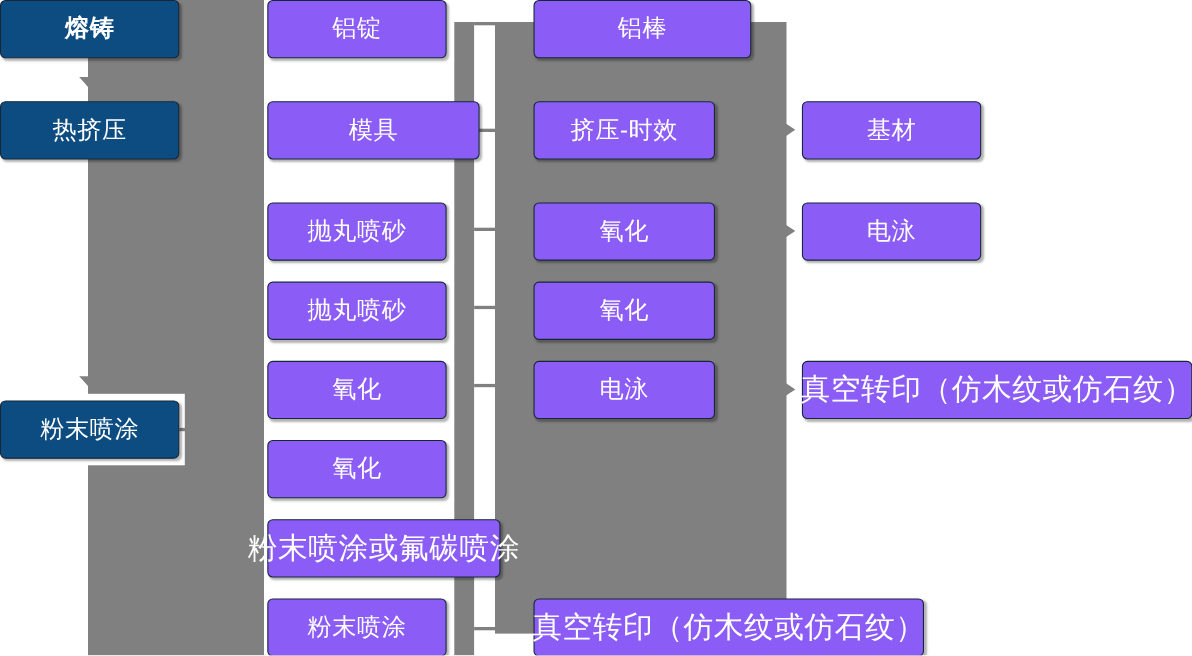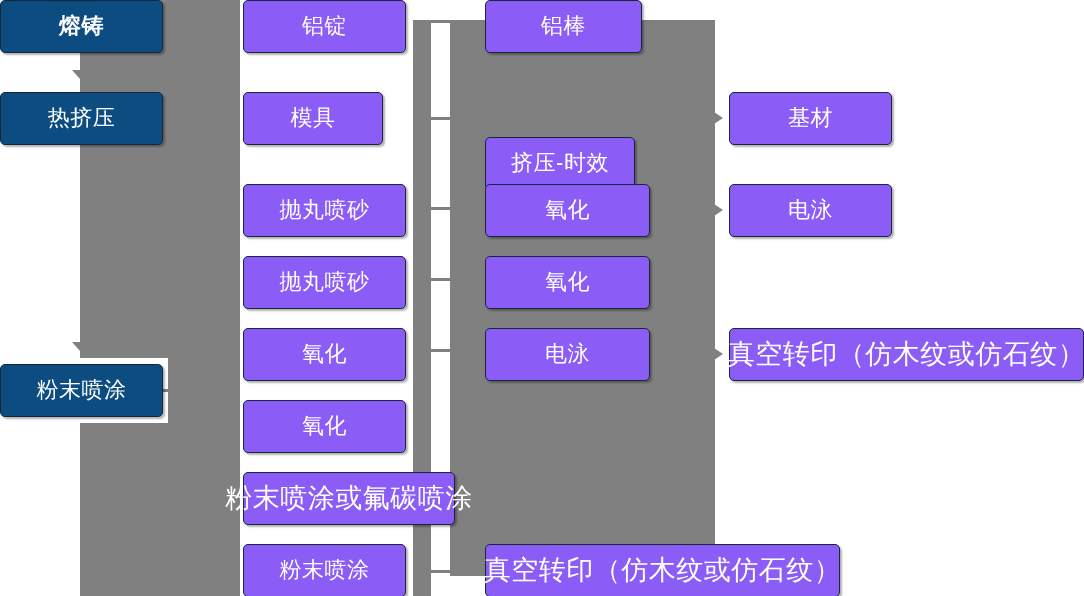--- a/index.html
+++ b/index.html
@@ -125,45 +125,45 @@
       </div>
       <div class="box dark fs-22" style="left: 0px; top: 92px; width: 163px; height: 53px;">
         <span>热挤压</span>
       </div>
       <div class="box dark fs-22" style="left: 0px; top: 364px; width: 163px; height: 53px;">
         <span>粉末喷涂</span>
       </div>
       <div class="box mid fs-22" style="left: 243px; top: 0px; width: 163px; height: 53px;">
         <span>铝锭</span>
       </div>
-      <div class="box mid fs-22" style="left: 243px; top: 92px; width: 140px; height: 53px;">
+      <div class="box mid fs-22" style="left: 243px; top: 92px; width: 193px; height: 53px;">
         <span>模具</span>
       </div>
       <div class="box mid fs-22" style="left: 243px; top: 184px; width: 163px; height: 53px;">
         <span>抛丸喷砂</span>
       </div>
       <div class="box mid fs-22" style="left: 243px; top: 256px; width: 163px; height: 53px;">
         <span>抛丸喷砂</span>
       </div>
       <div class="box mid fs-22" style="left: 243px; top: 328px; width: 163px; height: 53px;">
         <span>氧化</span>
       </div>
       <div class="box mid fs-22" style="left: 243px; top: 400px; width: 163px; height: 53px;">
         <span>氧化</span>
       </div>
       <div class="box mid fs-21" style="left: 243px; top: 472px; width: 212px; height: 53px;">
         <span>粉末喷涂或氟碳喷涂</span>
       </div>
       <div class="box mid fs-22" style="left: 243px; top: 544px; width: 163px; height: 53px;">
         <span>粉末喷涂</span>
       </div>
-      <div class="box mid fs-22" style="left: 485px; top: 0px; width: 157px; height: 53px;">
+      <div class="box mid fs-22" style="left: 485px; top: 0px; width: 198px; height: 53px;">
         <span>铝棒</span>
       </div>
-      <div class="box mid fs-22" style="left: 485px; top: 92px; width: 150px; height: 53px; margin-top: 45px;">
+      <div class="box mid fs-22" style="left: 485px; top: 92px; width: 165px; height: 53px;">
         <span>挤压-时效</span>
       </div>
       <div class="box mid fs-22" style="left: 485px; top: 184px; width: 165px; height: 53px;">
         <span>氧化</span>
       </div>
       <div class="box mid fs-22" style="left: 485px; top: 256px; width: 165px; height: 53px;">
         <span>氧化</span>
       </div>
       <div class="box mid fs-22" style="left: 485px; top: 328px; width: 165px; height: 53px;">
         <span>电泳</span>

